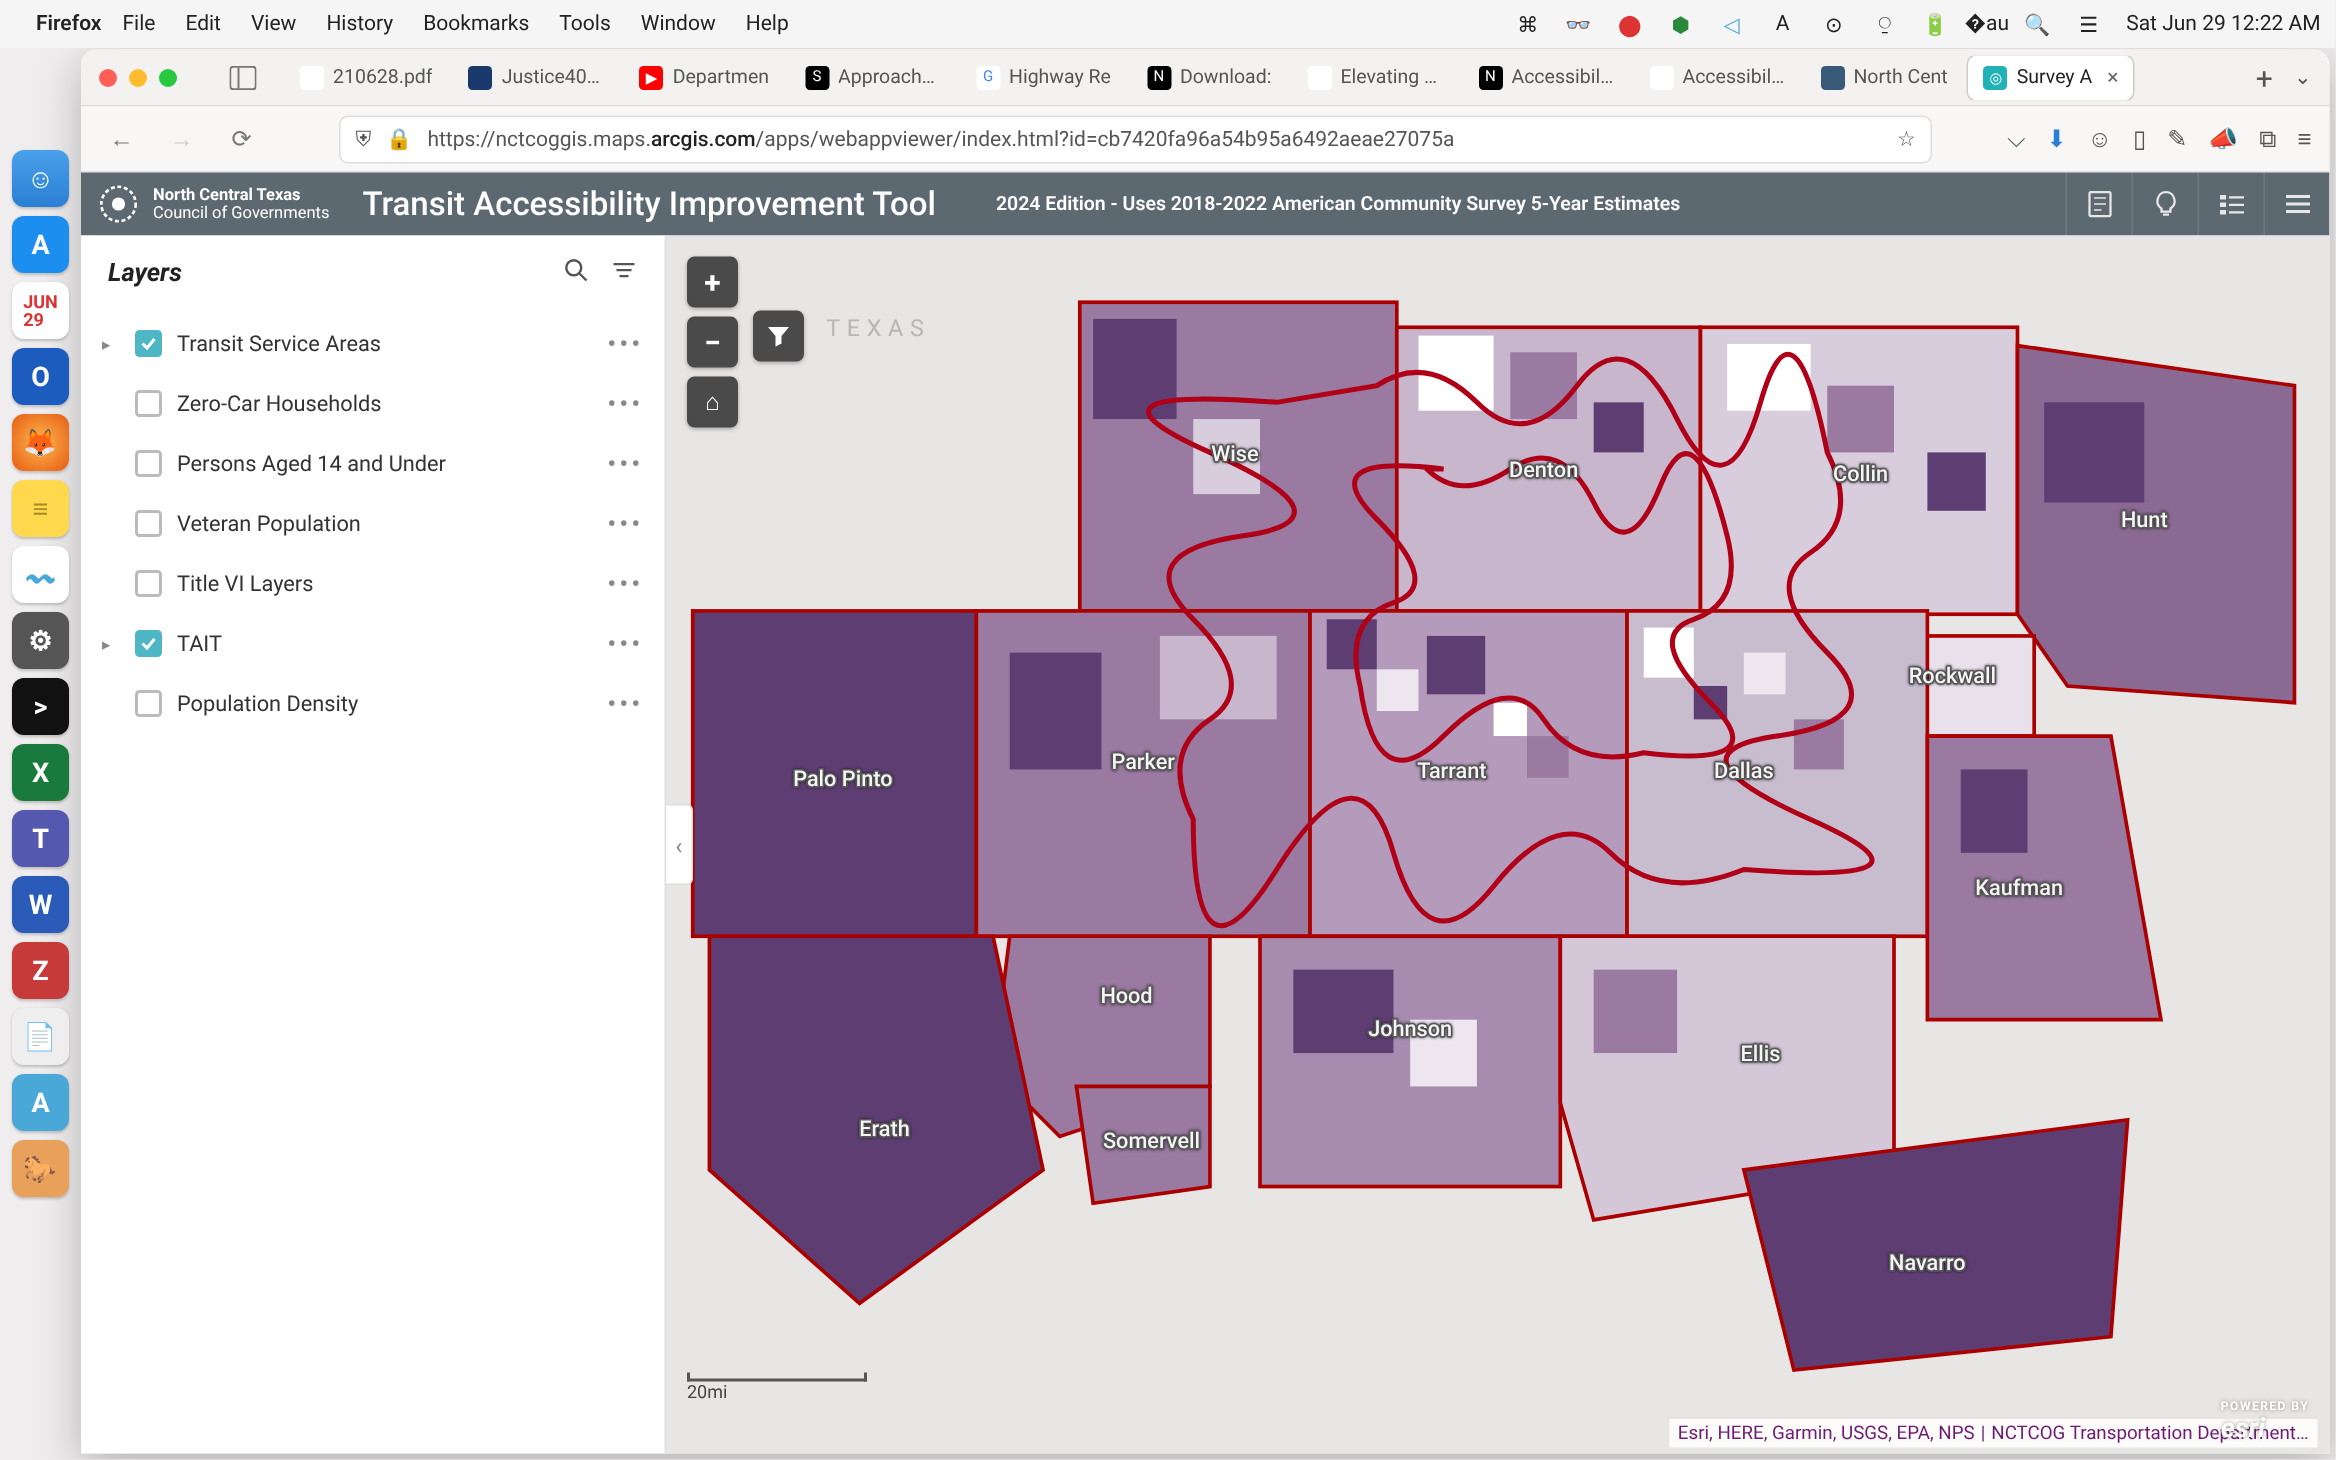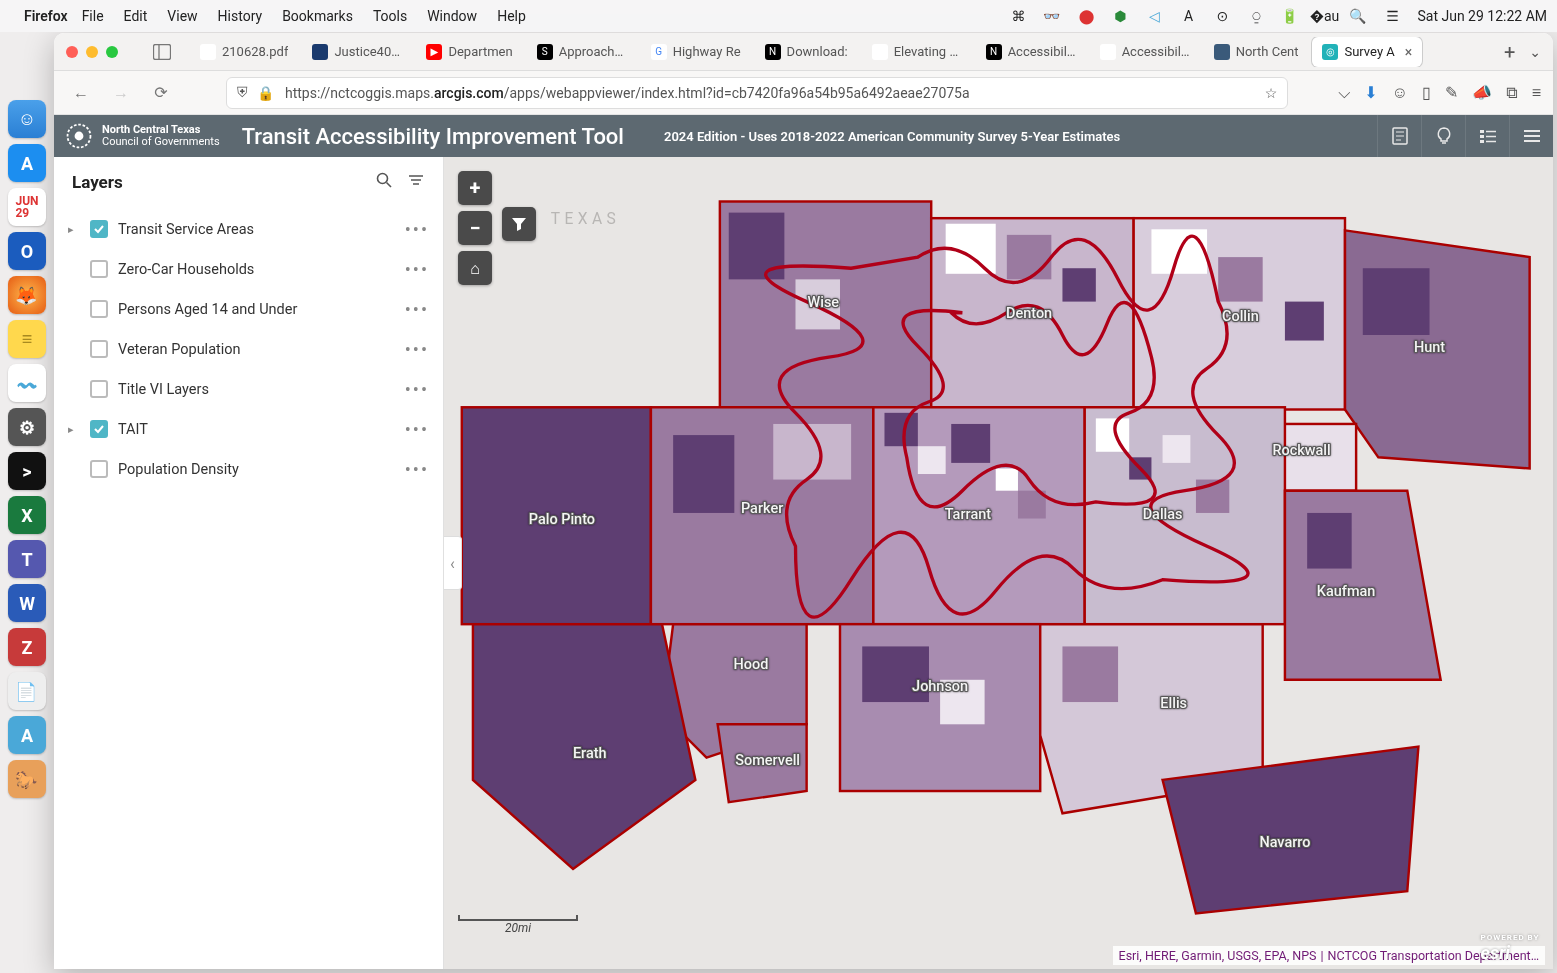--- a/index.html
+++ b/index.html
@@ -47,21 +47,21 @@
   .org-block { margin-left:6px; line-height:1.05; font-size:11px; }
   .org-block .l1 { font-weight:700; }
   .app-title { margin-left:22px; font-size:22px; font-weight:500; }
   .app-sub { margin-left:40px; font-size:13px; font-weight:600; }
   .header-tools { margin-left:auto; display:flex; }
   .header-tools .hbtn { width:44px; height:42px; display:flex; align-items:center; justify-content:center; border-left:1px solid rgba(255,255,255,.1); color:#e8e8e8; }
 
   .app-body { flex:1; display:flex; min-height:0; position:relative; }
 
   .layers-panel { width:390px; background:#fff; border-right:1px solid #e0e0e0; display:flex; flex-direction:column; }
-  .layers-head { display:flex; align-items:center; padding:14px 18px; }
+  .layers-head { display:flex; align-items:center; padding:14px 18px;font-style:italic; }
   .layers-head .title { font-size:17px; font-weight:700; color:#222; }
   .layers-head .tools { margin-left:auto; display:flex; gap:14px; color:#555; }
 
   .layer-list { padding: 2px 0; }
   .layer-row { display:flex; align-items:center; height:40px; padding:0 14px; }
   .layer-row .caret { width:12px; color:#888; font-size:11px; }
   .layer-row .chk { width:18px; height:18px; border:2px solid #4fb6c6; border-radius:3px; margin:0 10px; display:flex; align-items:center; justify-content:center; }
   .layer-row .chk.on { background:#4fb6c6; color:#fff; }
   .layer-row .chk.off { border-color:#bbb; background:#fff; }
   .layer-row .lname { font-size:14.5px; color:#333; }
@@ -450,21 +450,21 @@
           <div class="mc-btn home">⌂</div>
         </div>
         <div class="map-filter">
           <svg width="18" height="18" viewBox="0 0 18 18">
               <path d="M2 3h14l-5 6v5l-4 2v-7z" fill="#fff"></path>
             </svg>
         </div>
 
         <div class="scalebar">
           <div class="bar"></div>
-          <div style="text-align:center;font-style:italic;">20mi</div>
+          <div style="text-align:left;">20mi</div>
         </div>
 
         <div class="attribution">
           <span>Esri, HERE, Garmin, USGS, EPA, NPS</span>
           <span>|</span>
           <span class="link">NCTCOG Transportation Department…</span>
         </div>
         <div class="esri-logo">
           <div>
             <span class="sm">POWERED BY</span>

